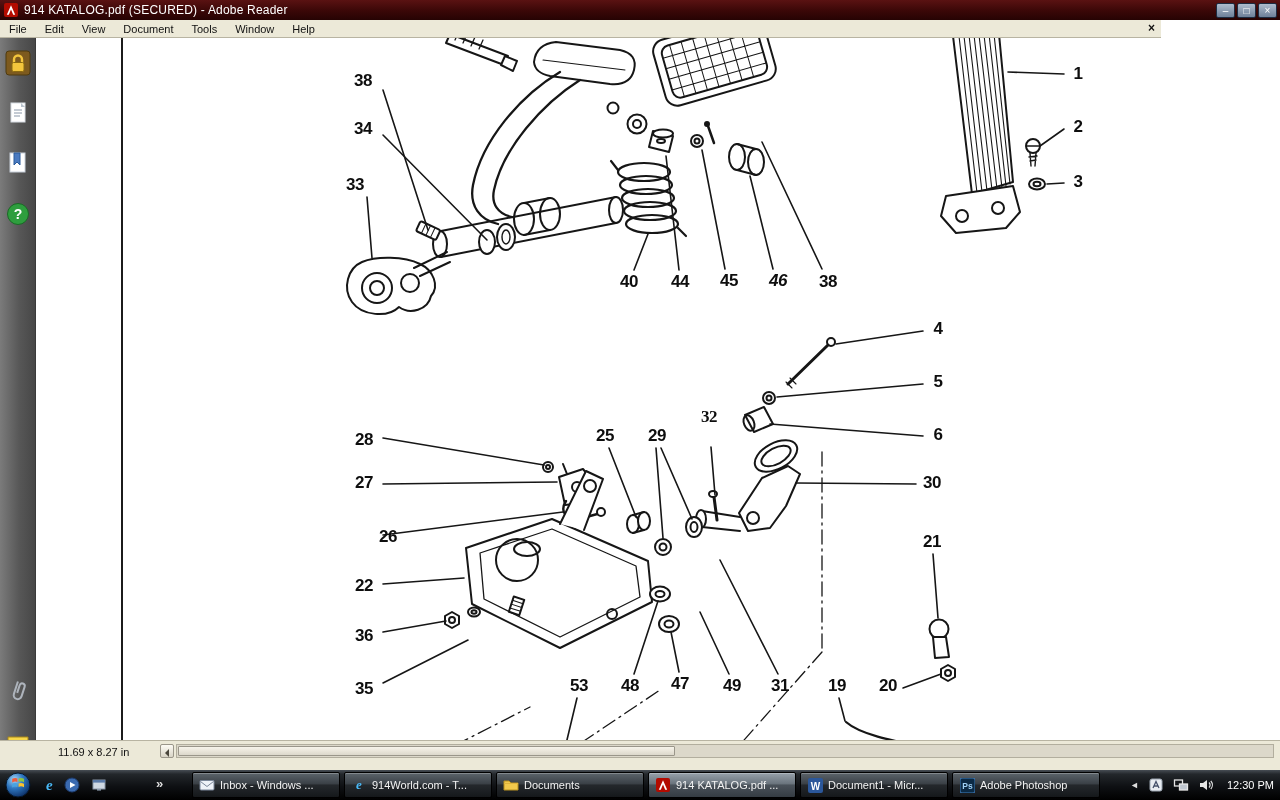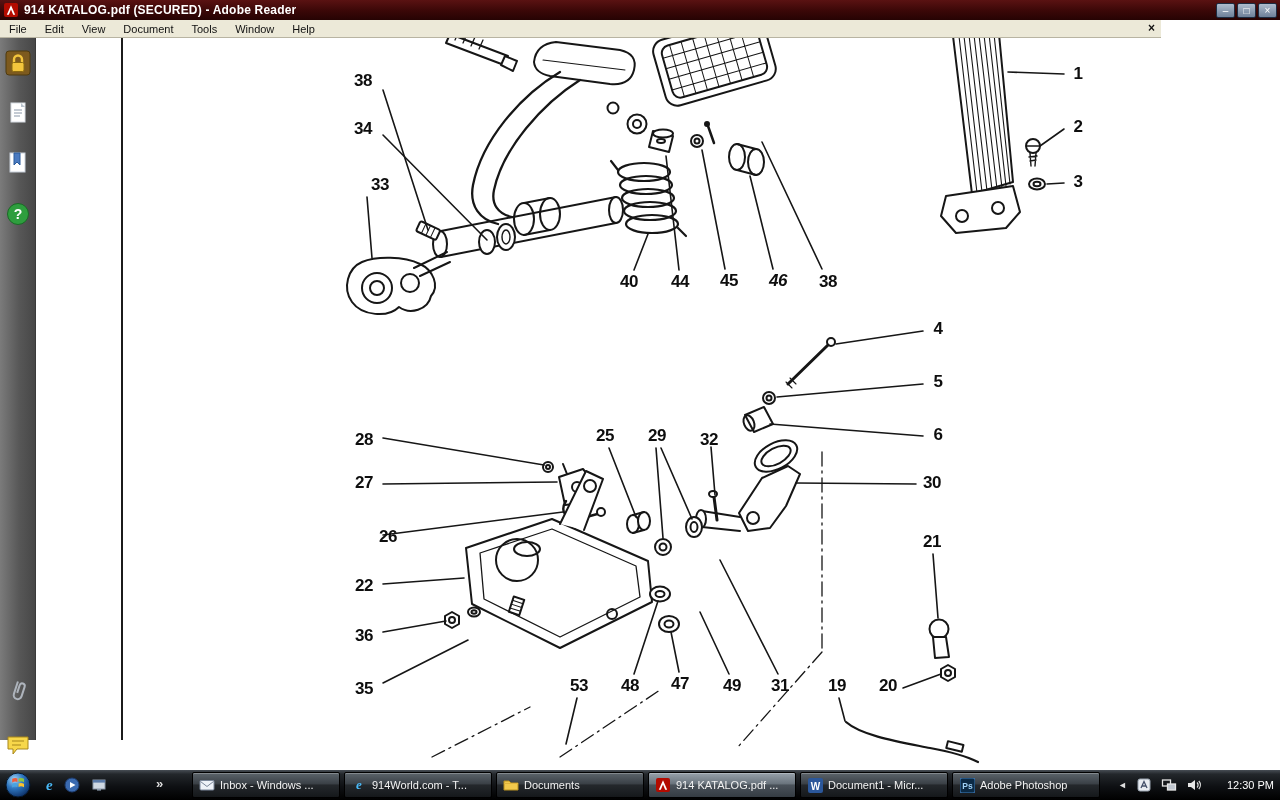--- a/index.html
+++ b/index.html
@@ -4,21 +4,21 @@
 <style>
   * { margin:0; padding:0; box-sizing:border-box; }
   html,body { width:1280px; height:800px; overflow:hidden; font-family:"Liberation Sans",sans-serif; background:#fff; }
   #stage { position:relative; width:1280px; height:800px; background:#fff; }
 
   
   .titlebar { position:absolute; left:0; top:0; width:1280px; height:20px; z-index:30;
     background:linear-gradient(180deg,#5a1212 0%,#3a0707 55%,#260303 100%);
     display:flex; align-items:center; color:#fff; }
   .titlebar .app-icon { width:14px; height:14px; margin:0 6px 0 4px; flex:0 0 auto; }
-  .titlebar .title-text { font-size:12px; font-weight:bold; letter-spacing:.2px; }
+  .titlebar .title-text { font-size:12px; font-weight:normal; letter-spacing:.2px; }
   .win-controls { margin-left:auto; display:flex; padding-right:3px; gap:2px; }
   .win-btn { width:19px; height:15px; font-size:10px; line-height:14px; text-align:center; color:#fff;
     background:linear-gradient(180deg,#aebccd,#6e8099); border:1px solid #1c2c42; border-radius:2px; cursor:default; }
 
   
   .menubar { position:absolute; left:0; top:20px; width:1161px; height:18px; z-index:30;
     background:#ece9d8; border-bottom:1px solid #b8b4a2; display:flex; align-items:center; font-size:11px; color:#111; }
   .menu-item { padding:2px 9px; }
   .menu-close { position:absolute; right:6px; top:1px; font-size:12px; font-weight:bold; color:#111; }
 
@@ -57,21 +57,21 @@
   .task-buttons { position:absolute; left:192px; top:2px; display:flex; gap:4px; }
   .task-btn { width:148px; height:26px; display:flex; align-items:center; gap:5px; padding:0 6px; border-radius:2px;
     background:linear-gradient(180deg,#5c646b,#3a4046 45%,#24282c 50%,#15181b); border:1px solid #000;
     box-shadow:inset 0 1px rgba(255,255,255,.25); }
   .task-btn.active { background:linear-gradient(180deg,#97a1aa,#6a747d 45%,#4a525a 50%,#353c43);align-items:center; }
   .tb-icon { width:16px; height:16px; flex:0 0 auto; display:flex; align-items:center; justify-content:center; }
   .tb-label { font-size:11px; color:#f2f2f2; white-space:nowrap; overflow:hidden; }
   .systray { position:absolute; right:6px; top:0; height:30px; display:flex; align-items:center; gap:9px; }
   .tray-chevron { color:#ddd; font-size:9px; }
   .tray-ico { width:16px; height:16px; }
-  .tray-clock { font-size:11px; color:#fff; padding-left:4px;margin-left:12px; }
+  .tray-clock { font-size:11px; color:#fff; padding-left:4px; }
 
   .ie-e { color:#49b8f5; font:bold italic 15px "Liberation Serif",serif; }
   .ie-e.small { font-size:13px; }
 </style>
 </head>
 <body>
 <div id="stage">
 
 <div class="canvas"></div>
 <div class="page-edge"></div>
@@ -287,41 +287,41 @@
         <line x1="729" y1="674" x2="700" y2="612"></line>
         <line x1="778" y1="674" x2="720" y2="560"></line>
         <line x1="839" y1="698" x2="845" y2="721"></line>
         <line x1="903" y1="688" x2="941" y2="674"></line>
       </g>
 </svg>
 
 <div id="callout-layer">
       <div class="callout" style="left: 363px; top: 81px;">38</div>
       <div class="callout" style="left: 363px; top: 129px;">34</div>
-      <div class="callout" style="left: 380px; top: 185px;">33</div>
+      <div class="callout" style="left: 355px; top: 185px;">33</div>
       <div class="callout" style="left: 629px; top: 282px;">40</div>
       <div class="callout" style="left: 680px; top: 282px;">44</div>
       <div class="callout" style="left: 729px; top: 281px;">45</div>
       <div class="callout" style="left: 778px; top: 281px; font-style: italic;">46</div>
       <div class="callout" style="left: 828px; top: 282px;">38</div>
       <div class="callout" style="left: 1078px; top: 74px;">1</div>
       <div class="callout" style="left: 1078px; top: 127px;">2</div>
       <div class="callout" style="left: 1078px; top: 182px;">3</div>
       <div class="callout" style="left: 938px; top: 329px;">4</div>
       <div class="callout" style="left: 938px; top: 382px;">5</div>
       <div class="callout" style="left: 938px; top: 435px;">6</div>
       <div class="callout" style="left: 364px; top: 433px; margin-top: 7px;">28</div>
       <div class="callout" style="left: 364px; top: 483px;">27</div>
       <div class="callout" style="left: 364px; top: 537px; margin-left: 24px;">26</div>
       <div class="callout" style="left: 364px; top: 586px;">22</div>
       <div class="callout" style="left: 364px; top: 636px;">36</div>
       <div class="callout" style="left: 364px; top: 689px;">35</div>
       <div class="callout" style="left: 605px; top: 436px;">25</div>
       <div class="callout" style="left: 657px; top: 436px;">29</div>
-      <div class="callout" style="left: 709px; top: 440px;">32</div>
+      <div class="callout" style="left: 709px; top: 417px; font-family: Liberation Serif, serif;">32</div>
       <div class="callout" style="left: 932px; top: 483px;">30</div>
       <div class="callout" style="left: 932px; top: 542px;">21</div>
       <div class="callout" style="left: 579px; top: 686px;">53</div>
       <div class="callout" style="left: 630px; top: 686px;">48</div>
       <div class="callout" style="left: 680px; top: 684px;">47</div>
       <div class="callout" style="left: 732px; top: 686px;">49</div>
       <div class="callout" style="left: 780px; top: 686px;">31</div>
       <div class="callout" style="left: 837px; top: 686px;">19</div>
       <div class="callout" style="left: 888px; top: 686px;">20</div>
     </div>
@@ -371,20 +371,29 @@
   </svg>
   <svg class="side-ico" style="top:640px" viewBox="0 0 26 26">
     <path d="M10,4 L10,17 a4,4 0 0 0 8,0 L18,7 a2.6,2.6 0 0 0 -5.2,0 L12.8,15" fill="none" stroke="#aeb4bc" stroke-width="2" transform="rotate(18 13 13)"></path>
   </svg>
   <svg class="side-ico" style="top:694px" viewBox="0 0 26 26">
     <path d="M3,5 h20 v12 h-11 l-4,5 v-5 h-5 Z" fill="#f7d74a" stroke="#a8871a"></path>
     <path d="M7,9 H19 M7,13 H16" stroke="#a8871a" stroke-width="1.2"></path>
   </svg>
 </div>
 
+<div class="statusbar">
+  <span class="page-size">11.69 x 8.27 in</span>
+  <span class="hscroll-left"></span>
+  <span class="hscroll-track">
+    <span class="hscroll-thumb">
+      <span class="hscroll-grip"></span>
+    </span>
+  </span>
+</div>
 
 <div class="taskbar">
   <svg class="start-orb" viewBox="0 0 26 26">
     <defs>
       <radialGradient id="orbg" cx="35%" cy="28%" r="80%">
         <stop offset="0" stop-color="#a8d8f8"></stop>
             <stop offset="0.45" stop-color="#2f77c0"></stop>
             <stop offset="1" stop-color="#0a2a60"></stop>
       </radialGradient>
     </defs>

